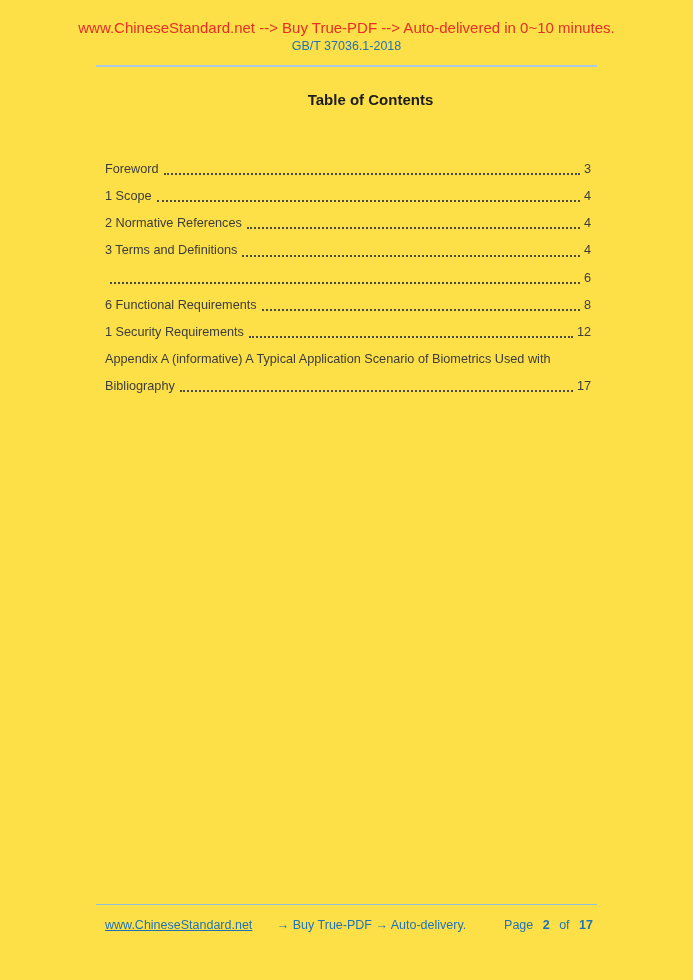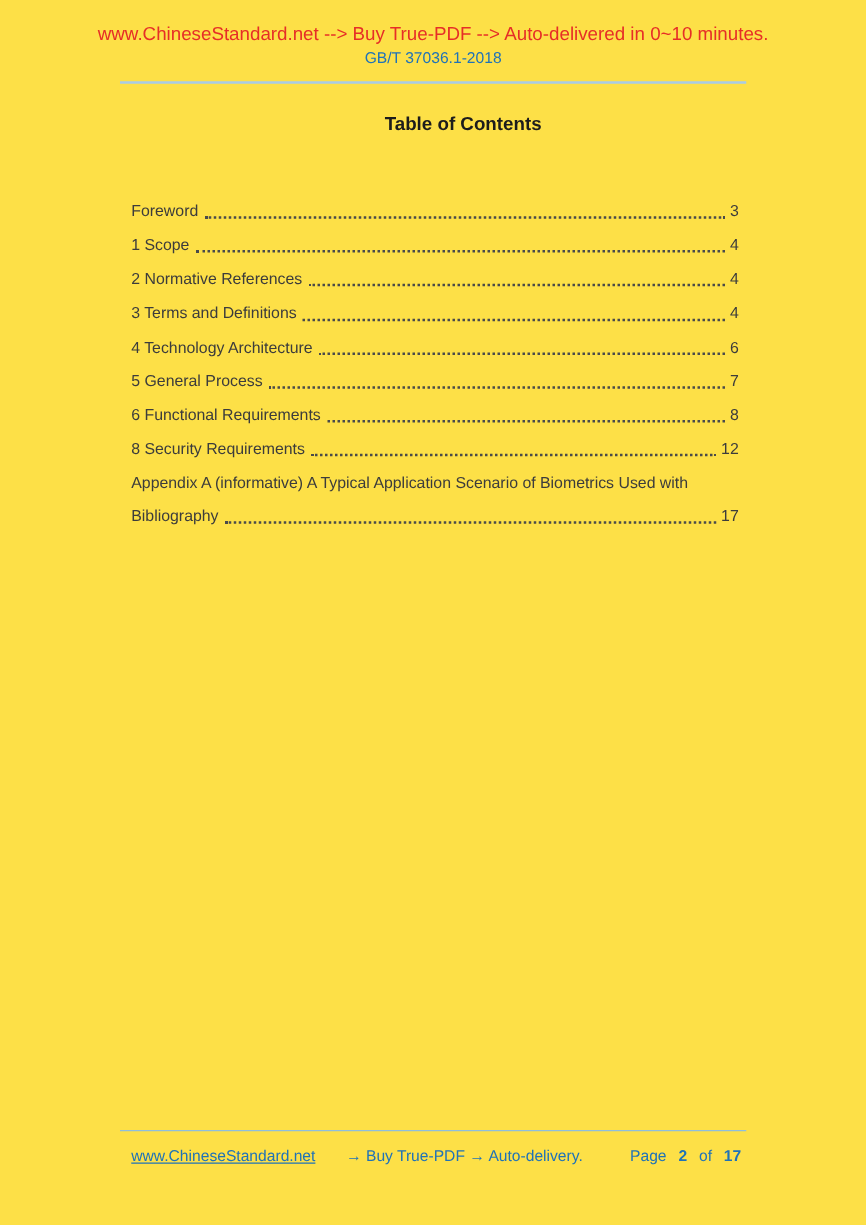--- a/index.html
+++ b/index.html
@@ -145,36 +145,30 @@
       <span class="toc-label">2 Normative References</span>
       <span class="toc-dots"></span>
       <span class="toc-page">4</span>
     </div>
     <div class="toc-row">
       <span class="toc-label">3 Terms and Definitions</span>
       <span class="toc-dots"></span>
       <span class="toc-page">4</span>
     </div>
     <div class="toc-row">
-      <span class="toc-label">4 Technology Architecture</span>
       <span class="toc-dots"></span>
       <span class="toc-page">6</span>
-    </div>
-    <div class="toc-row">
-      <span class="toc-label">5 General Process</span>
-      <span class="toc-dots"></span>
-      <span class="toc-page">7</span>
     </div>
     <div class="toc-row">
       <span class="toc-label">6 Functional Requirements</span>
       <span class="toc-dots"></span>
       <span class="toc-page">8</span>
     </div>
     <div class="toc-row">
-      <span class="toc-label">8 Security Requirements</span>
+      <span class="toc-label">1 Security Requirements</span>
       <span class="toc-dots"></span>
       <span class="toc-page">12</span>
     </div>
     <div class="toc-row nolead">
       <span class="toc-label">Appendix A (informative) A Typical Application Scenario of Biometrics Used with</span>
       <span class="toc-dots"></span>
       <span class="toc-page"></span>
     </div>
     <div class="toc-row">
       <span class="toc-label">Bibliography</span>

